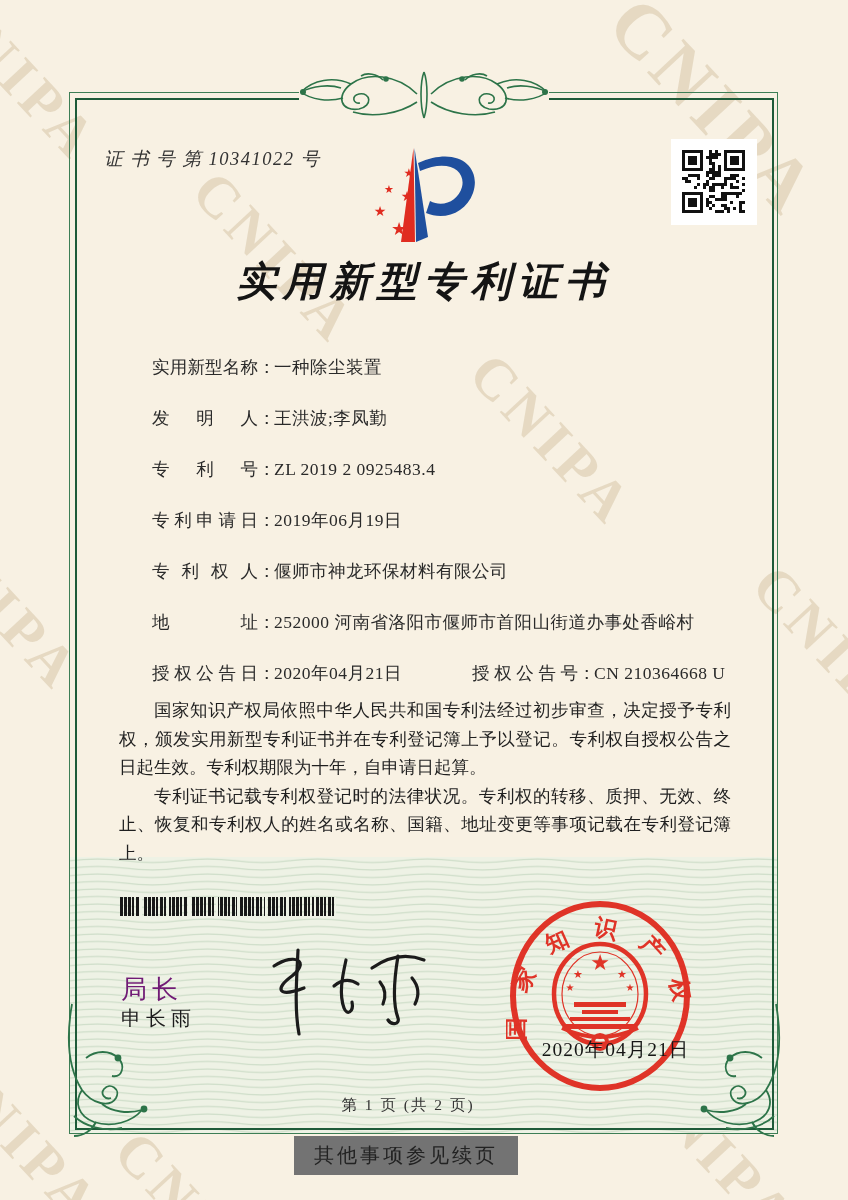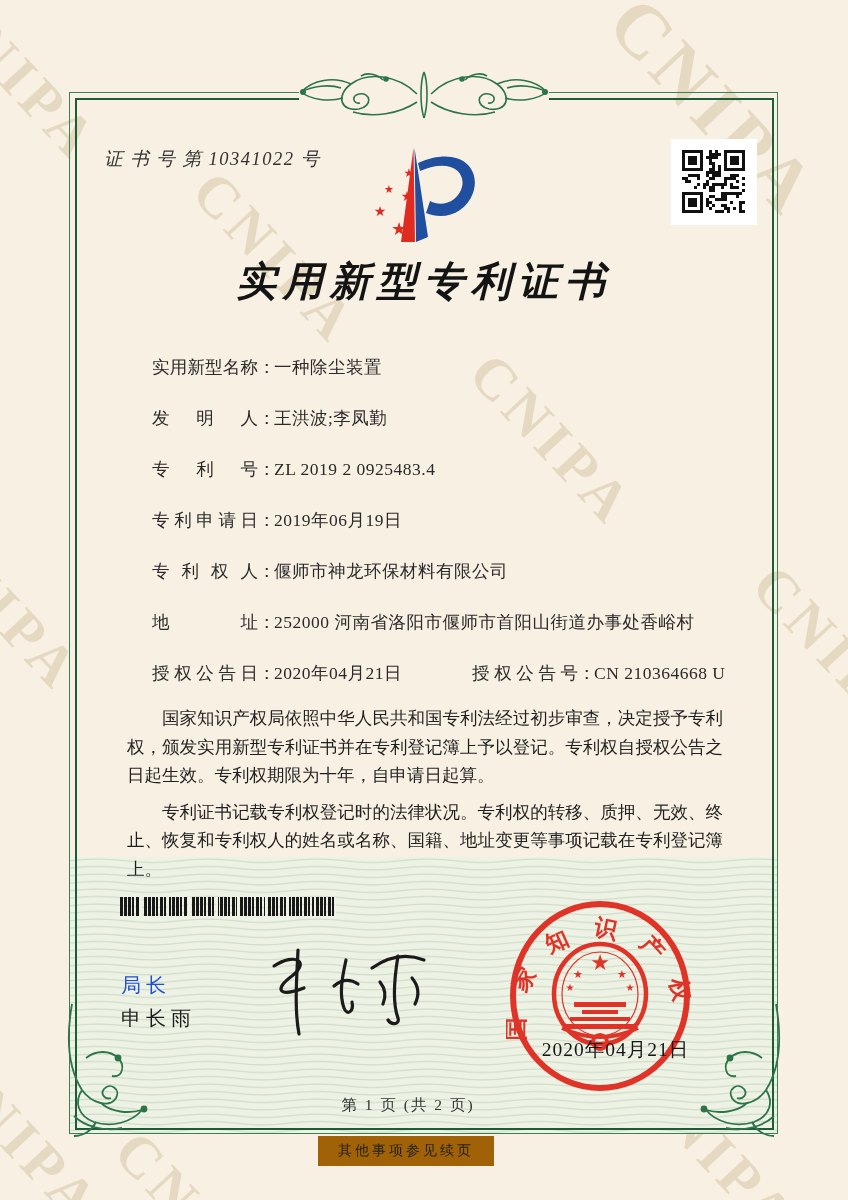--- a/index.html
+++ b/index.html
@@ -31,40 +31,40 @@
   .title{position:absolute;left:0;top:254px;width:848px;text-align:center;
       font-size:40px;font-weight:bold;letter-spacing:7px;color:#141414;font-style:italic;}
   .fields{position:absolute;left:120px;top:356px;width:625px;font-size:17.5px;color:#2a2a2a;}
   .frow{position:relative;height:51px;line-height:23px;margin-left:32px;}
   .lbl{display:inline-block;width:106px;text-align:justify;text-align-last:justify;vertical-align:top;}
   .colon{display:inline-block;width:16px;}
   .val{letter-spacing:.5px;}
   .pair2{position:absolute;left:320px;top:0;}
   .paras{position:absolute;left:119px;top:696px;width:612px;font-size:17.5px;
       line-height:28.5px;text-align:justify;color:#1f1f1f;}
-  .paras p{margin:8px;text-indent:2em;}
+  .paras p{margin:0;text-indent:2em;}
   
   .barcode{position:absolute;left:120px;top:897px;width:216px;height:19px;
       background:
         repeating-linear-gradient(90deg,transparent 0 19px,#eef2e5 19px 22px,transparent 22px 47px,#eef2e5 47px 49px),
         repeating-linear-gradient(90deg,#181818 0 2px,transparent 2px 4px),
         repeating-linear-gradient(90deg,#181818 0 3px,transparent 3px 8px),
         repeating-linear-gradient(90deg,#181818 0 1px,transparent 1px 6px);}
-  .director-title{position:absolute;left:121px;top:972px;font-size:20px;letter-spacing:5px;color:#1d4ed8;
+  .director-title{position:absolute;left:121px;top:972px;font-size:26px;letter-spacing:5px;color:#701a75;
       font-family:"Liberation Sans","DejaVu Sans",sans-serif;}
   .director-name{position:absolute;left:121px;top:1005px;font-size:20px;letter-spacing:5px;color:#1c1c1c;
       font-family:Liberation Sans, sans-serif;}
   .signature{position:absolute;left:246px;top:936px;width:205px;height:108px;}
   .seal{position:absolute;left:506px;top:898px;width:188px;height:196px;}
   .seal-date{position:absolute;left:528px;top:1036px;width:175px;text-align:center;
       font-size:19.5px;letter-spacing:1px;color:#161616;}
   .page-info{position:absolute;left:0;top:1095px;width:816px;text-align:center;
       font-size:15.5px;letter-spacing:2px;color:#333;}
   .footer-note{position:absolute;left:406px;top:1136px;transform:translateX(-50%);
-      background:#a16207;padding:6px 20px;font-size:14px;letter-spacing:3px;color:#222;}
+      background:#737373;padding:6px 20px;font-size:20px;letter-spacing:3px;color:#222;}
 </style>
 </head>
 <body>
 
 <div class="page">
 
   <div class="wm" style="left:-30px;top:-25px">CNIPA</div>
   <div class="wm big" style="left:655px;top:-20px">CNIPA</div>
   <div class="wm" style="left:228px;top:158px">CNIPA</div>
   <div class="wm" style="left:-48px;top:505px">CNIPA</div>

